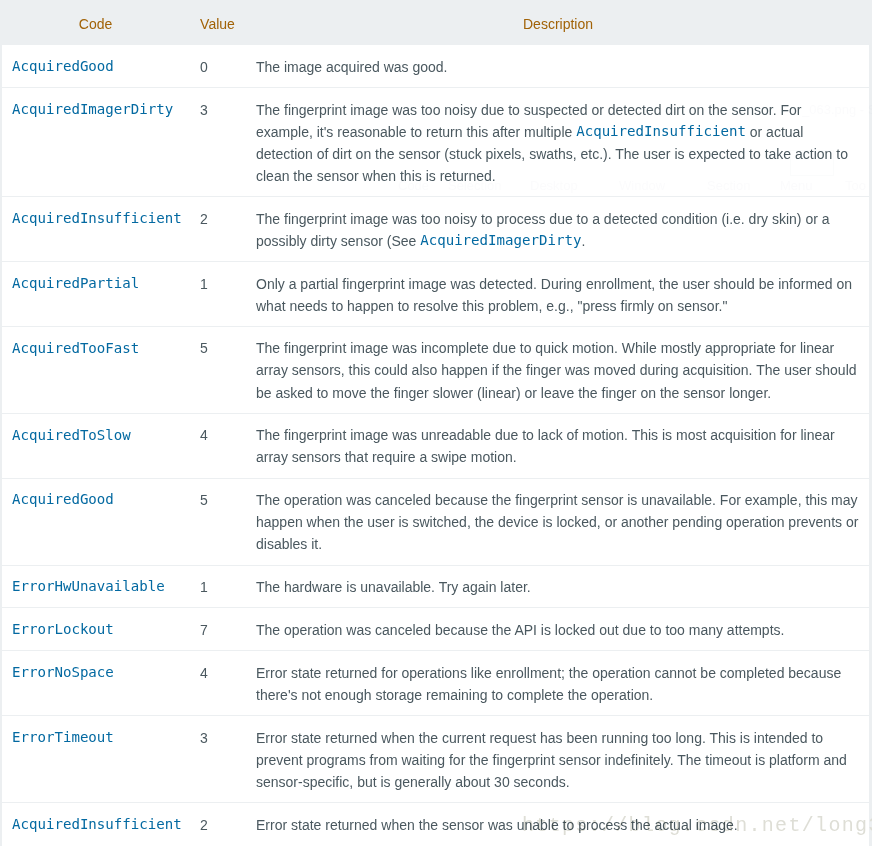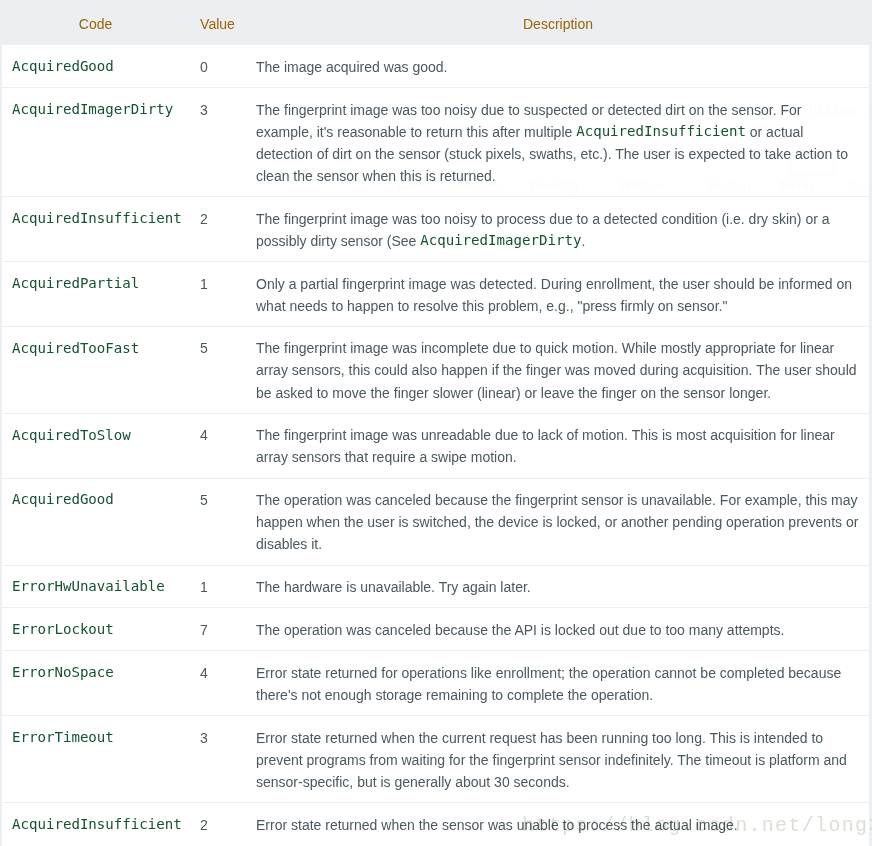--- a/index.html
+++ b/index.html
@@ -46,21 +46,21 @@
     line-height: 22.1px;
     padding: 10.6px 9px 9.1px 11px;
     vertical-align: top;
   }
   .col-code { width: 187px; padding-left: 10px !important; }
   .col-value { width: 56px; padding-left: 12px !important; }
   .col-desc { width: 625px; padding-left: 12px !important; }
   .mono, code {
     font-family: "DejaVu Sans Mono", monospace;
     font-size: 14.1px;
-    color: #14532d;
+    color: #0369a1;
     position: relative;
     top: -0.8px;
   }
   .ghost-layer {
     position: absolute;
     left: 0; top: 0; width: 872px; height: 846px;
     pointer-events: none;
     z-index: 4;
     font-family: "Liberation Sans", sans-serif;
   }

